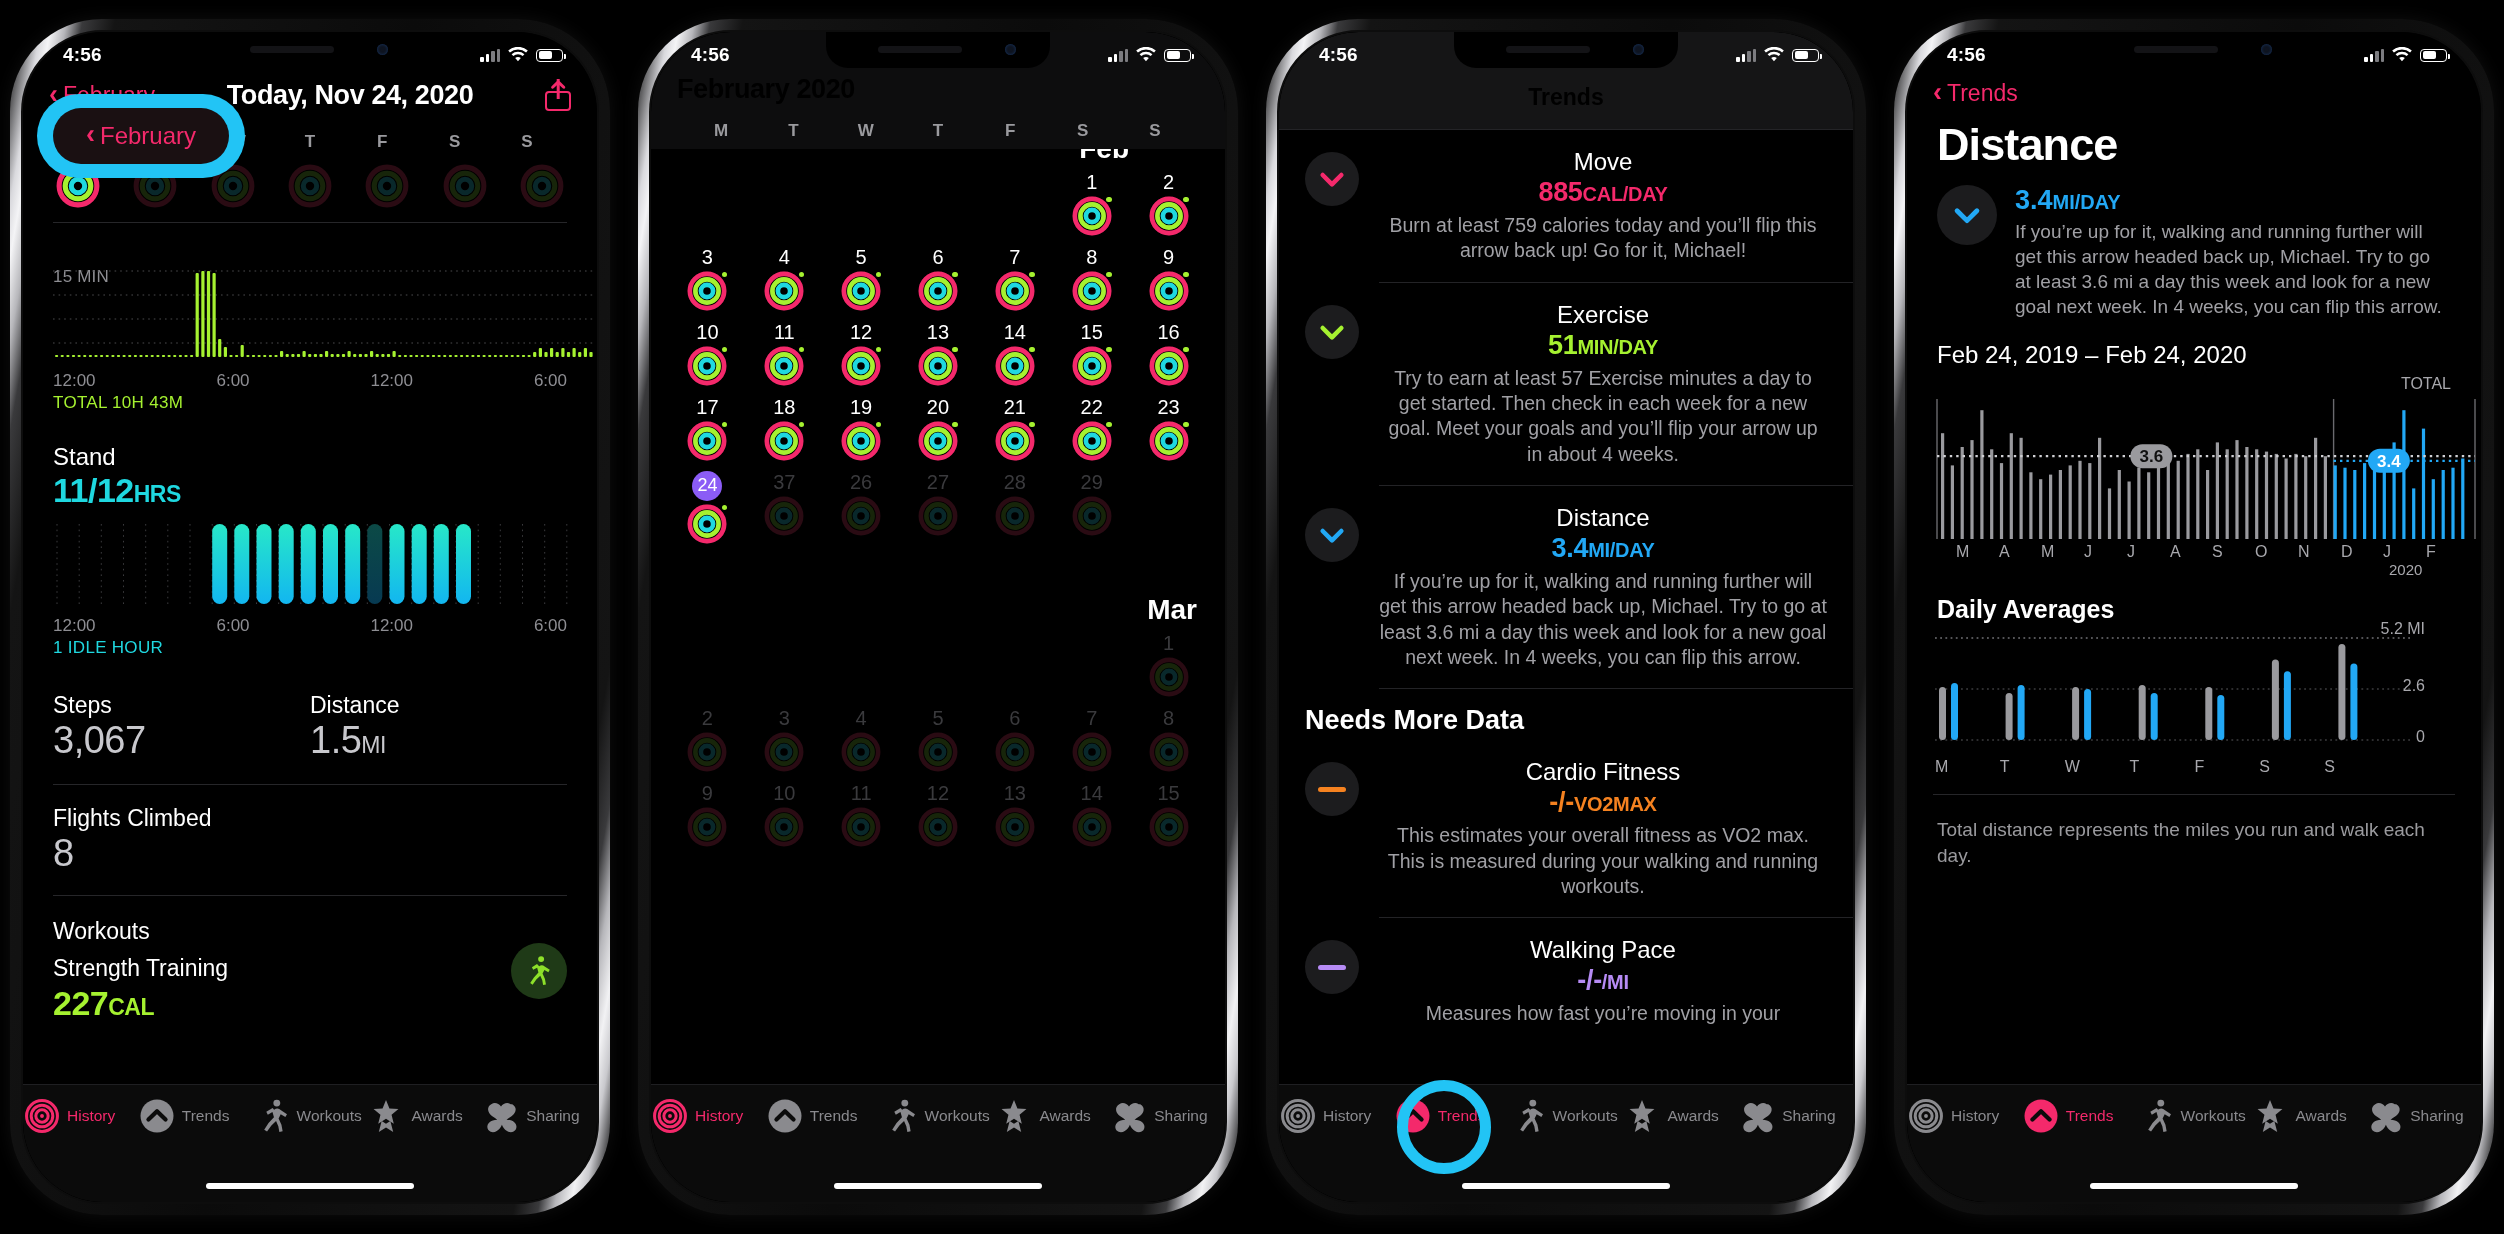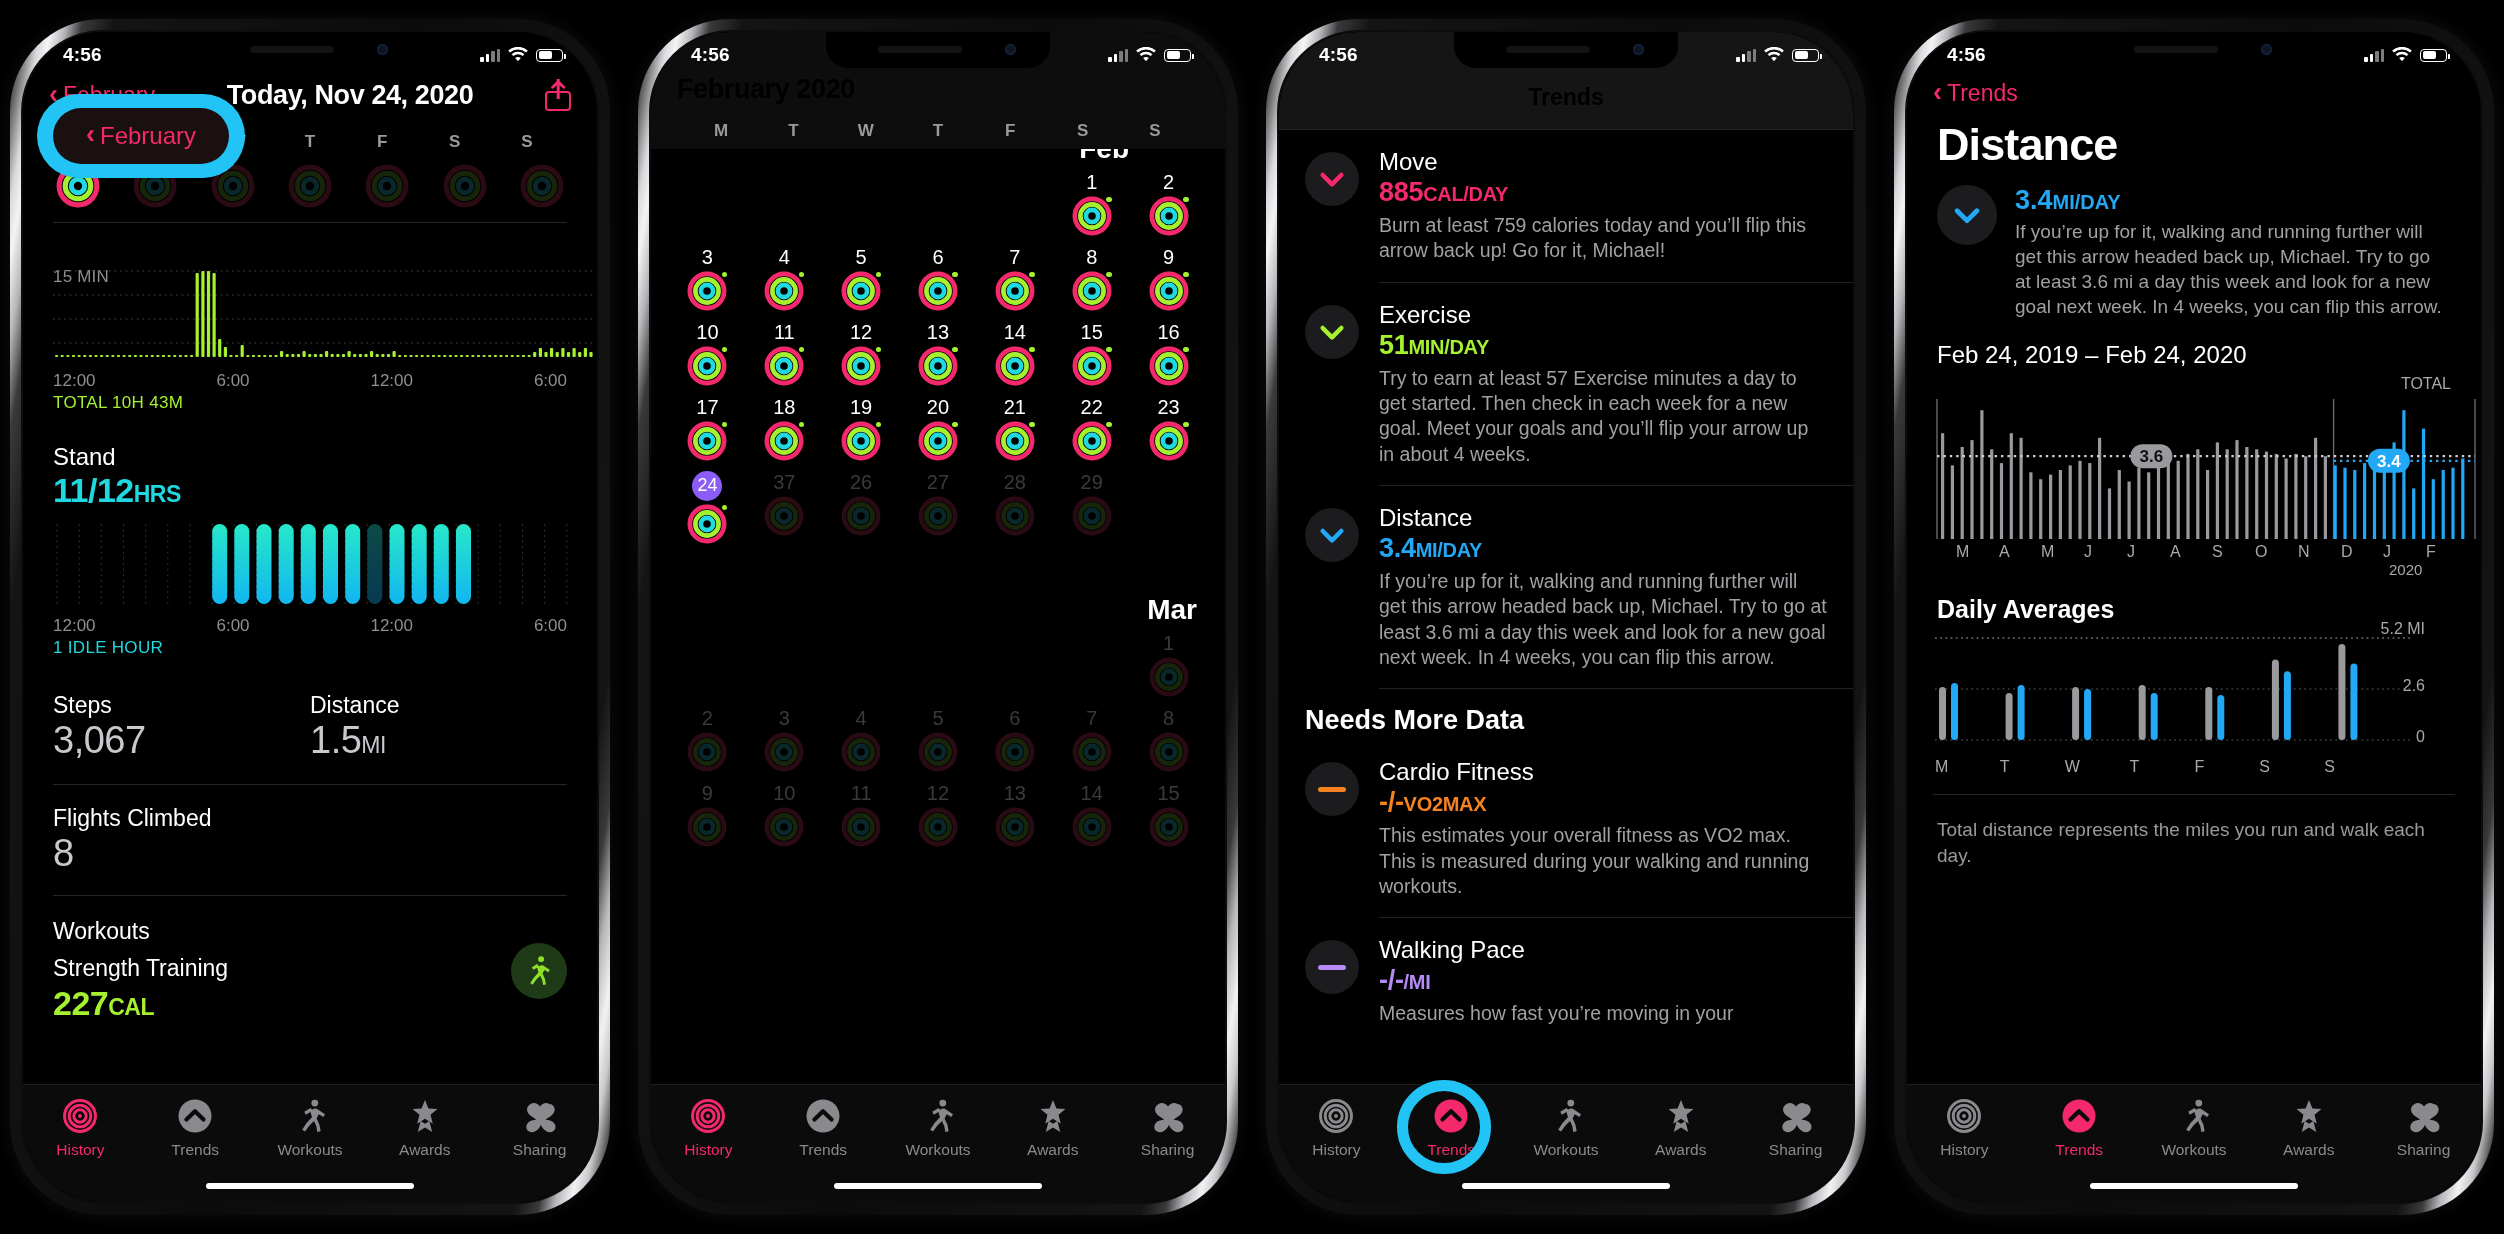--- a/index.html
+++ b/index.html
@@ -82,21 +82,21 @@
 
   .dow-row { display:flex; justify-content:space-between; padding: 16px 8px 12px 8px; color:#9a9a9e; font-size:17px; font-weight:600; }
   .dow-row span { flex:1; text-align:center; }
 
   
   .tabbar {
     position:absolute; left:0; right:0; bottom:0; height:118px;
     background:#0b0b0b; border-top:1px solid #1f1f22;
     display:flex; align-items:flex-start; padding-top:12px; z-index:33;
   }
-  .tab { flex:1; display:flex; flex-direction:column; align-items:center; gap:6px; color:#8a8a8e; font-size:15.5px; }
+  .tab { flex:1; display:flex; flex-direction:row; align-items:center; gap:6px; color:#8a8a8e; font-size:15.5px; }
   .tab.active { color:#f4296b; }
   .tab .ic { width:38px; height:38px; display:flex; align-items:center; justify-content:center; }
   .tab .ic svg { width:36px; height:36px; display:block; }
 
   
   .p1-rings { display:flex; justify-content:space-between; padding:0 16px 14px 16px; }
   .p1-rings .rcell { flex:1; display:flex; justify-content:center; }
 
   .sec { padding: 0 30px; color:#fff; }
   .divider { height:1px; background:#262629; margin: 0 30px; }
@@ -129,21 +129,21 @@
   .cal-wrap { padding: 8px 18px 0 18px; }
   .cal-month { text-align:center; color:#fff; font-size:28px; font-weight:bold; padding: 2px 0 6px 0; }
   .cal-grid { display:grid; grid-template-columns: repeat(7, 1fr); row-gap: 2px; }
   .cal-cell { display:flex; flex-direction:column; align-items:center; gap:3px; padding-bottom:4px; }
   .cal-num { color:#fff; font-size:20px; font-weight:500; line-height:1.1; }
   .cal-num.today { background:#8b5cf6; color:#fff; border-radius:50%; width:30px; height:30px; display:flex; align-items:center; justify-content:center; font-size:18px; }
   .cal-num.dim { color:#3a3a3d; }
   .cal-spacer { height: 40px; }
 
   
-  .tr-item { display:flex; gap:20px; padding: 18px 26px 18px 26px; }
+  .tr-item { display:flex; gap:20px; padding: 18px 26px 18px 26px; text-align: center; }
   .tr-ic { width:54px; height:54px; border-radius:50%; background:#1c1c1e; display:flex; align-items:center; justify-content:center; flex:0 0 54px; margin-top:4px; }
   .tr-body { flex:1; }
   .tr-name { color:#fff; font-size:24px; font-weight:500; }
   .tr-val { font-size:27px; font-weight:bold; letter-spacing:-.3px; margin-top:1px; }
   .tr-val .unit { font-size:20px; }
   .tr-desc { color:#a0a0a5; font-size:19.5px; line-height:1.3; margin-top:5px; }
   .tr-sec-head { color:#fff; font-size:27px; font-weight:bold; padding: 16px 26px 4px 26px; }
   .tr-div { height:1px; background:#232326; margin-left:100px; }
   .dash { width:28px; height:5px; border-radius:3px; }
 

